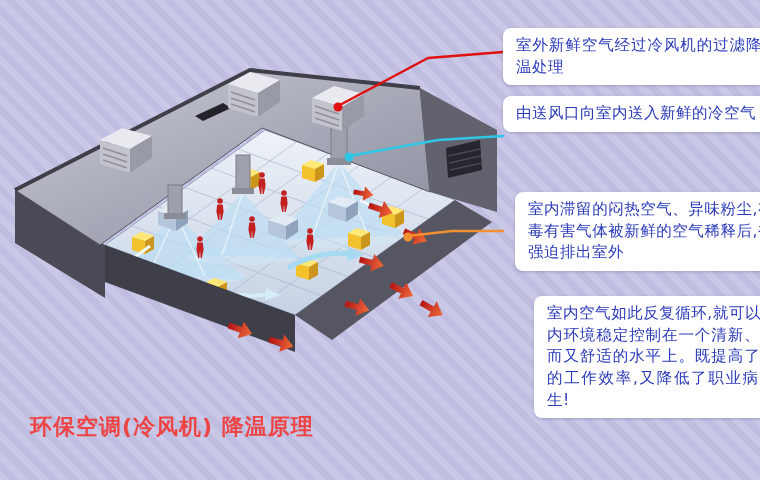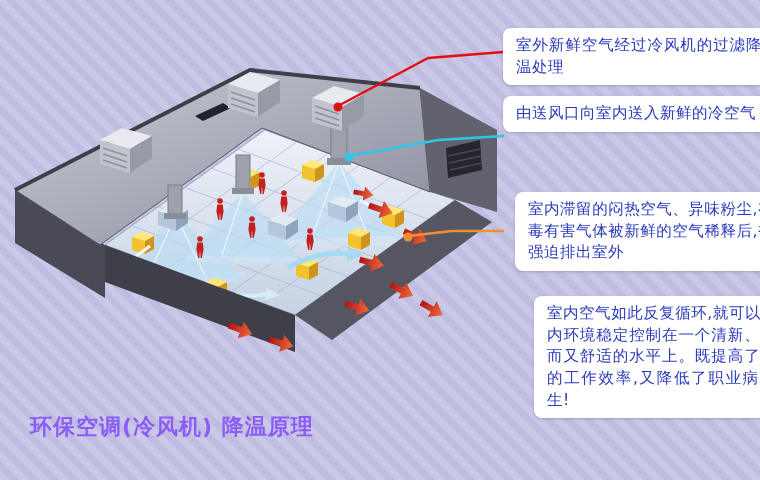--- a/index.html
+++ b/index.html
@@ -30,21 +30,21 @@
   .callout-1 { top:28px; }
   .callout-2 { top:96px; }
   .callout-3 { top:192px;margin-left:12px; }
   .callout-4 { top:296px;margin-left:31px; }
   .page-title {
     position:absolute;
     left:30px;
     top:412px;
     font-size:22px;
     font-weight:bold;
-    color:#8b5cf6;
+    color:#ef4444;
     letter-spacing:1px;
   }
 </style>
 </head>
 <body>
 
 <div class="stage">
 
   <svg class="scene" width="760" height="480" viewBox="0 0 760 480">
     <defs>

